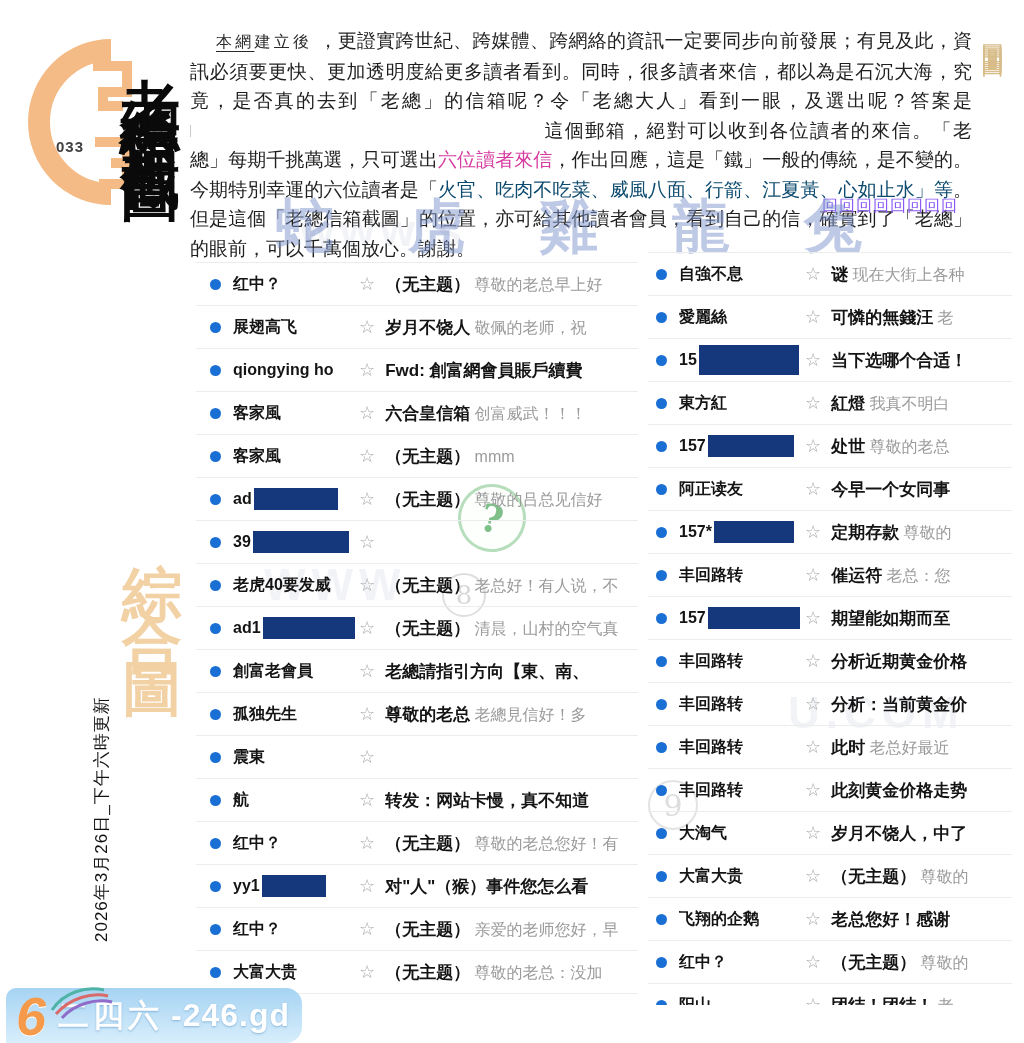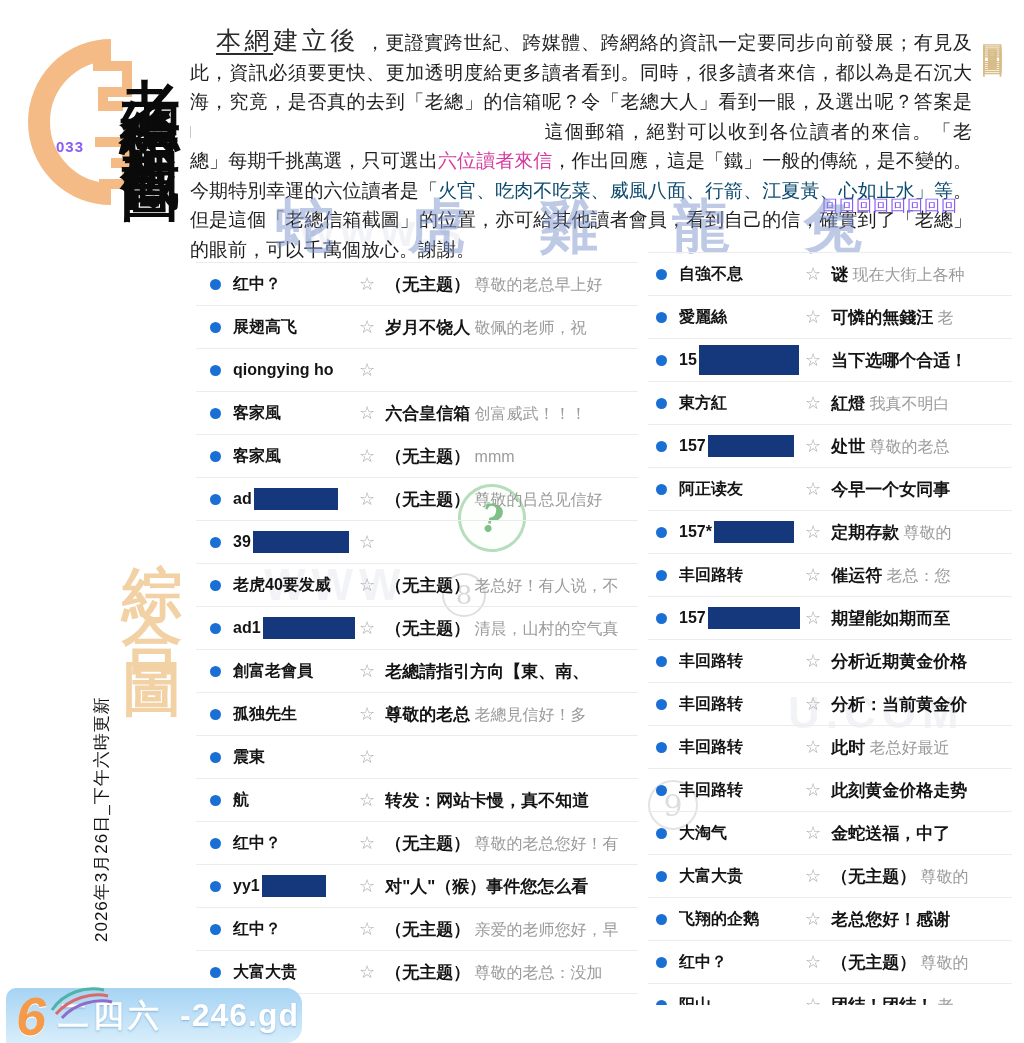--- a/index.html
+++ b/index.html
@@ -2,36 +2,36 @@
 <html><head>
 <meta charset="utf-8">
 <style>
   html,body{margin:0;padding:0}
   body{width:1024px;height:1043px;position:relative;overflow:hidden;background:#fff;
        font-family:"Liberation Sans",sans-serif;color:#1c1c1c}
 
   
   .logo{position:absolute;left:22px;top:36px;width:115px;height:176px}
   .logo svg{display:block}
-  .logo-num{position:absolute;left:34px;top:102px;color:#8b5cf6;font-weight:700;font-size:15px;letter-spacing:1px}
+  .logo-num{position:absolute;left:34px;top:102px;color:#404040;font-weight:700;font-size:15px;letter-spacing:1px}
 
   
   .v-title{position:absolute;left:120px;top:30px;writing-mode:vertical-rl;
            font-family:"DejaVu Serif",serif;font-weight:900;font-size:60px;color:#0a0a0a;
            letter-spacing:18px;line-height:62px}
   .v-sub{position:absolute;left:122px;top:515px;writing-mode:vertical-rl;
          font-family:"DejaVu Serif",serif;font-weight:900;font-size:60px;color:#f2d1a4;
          letter-spacing:50px;line-height:62px}
   .v-date{position:absolute;left:90px;top:942px;transform:rotate(-90deg);transform-origin:0 0;
           font-size:17px;color:#111;letter-spacing:1px;white-space:nowrap}
 
   
   .intro{position:absolute;left:190px;top:26px;width:782px;font-size:19px;line-height:29.5px;
          color:#1f1f1f;text-align:justify;text-indent:26px;font-family:"DejaVu Serif",serif}
-  .run.op{font-size:25px;color:#2b2b2b;letter-spacing:3px}
+  .run.op{font-size:16px;color:#2b2b2b;letter-spacing:3px}
   .run.u{text-decoration:underline;text-underline-offset:4px}
   .run.pink{color:#d63a9e}
   .run.red{color:#0c4a6e}
   .run.gap{display:inline-block;width:352px;height:12px;border-left:1px solid #c9c9c9}
 
   
   .border-v{position:absolute;left:980px;top:26px;writing-mode:vertical-rl;font-size:23px;
             line-height:26px;letter-spacing:2px;color:#d8bd8a;font-family:"DejaVu Serif",serif}
   .border-h{position:absolute;left:822px;top:196px;font-size:16px;letter-spacing:1px;color:#8b5cf6;
             font-family:"DejaVu Serif",serif}
@@ -63,21 +63,21 @@
   .subj .g{color:#9b9b9b;font-weight:400;font-size:16px}
 
   
   .banner{position:absolute;left:6px;top:988px;width:296px;height:55px;border-radius:10px 16px 16px 0;
           background:linear-gradient(180deg,#a6d3f3,#d8eefb);display:flex;align-items:center;
           padding-left:10px;box-sizing:border-box}
   .banner .six{font-size:54px;font-weight:900;font-style:italic;color:#f59a4a;line-height:1;
                text-shadow:0 1px 0 #fff}
   .banner .cn{color:#fff;font-weight:900;font-size:31px;margin-left:12px;letter-spacing:4px;
               font-family:"DejaVu Serif",serif;text-shadow:0 1px 2px rgba(110,160,205,.7)}
-  .banner .dom{color:#fff;font-weight:700;font-size:32px;margin-left:17px;letter-spacing:1px;
+  .banner .dom{color:#fff;font-weight:700;font-size:32px;margin-left:8px;letter-spacing:1px;
                text-shadow:0 1px 2px rgba(110,160,205,.7)}
   .feathers{position:absolute;left:40px;top:-4px}
 </style>
 </head>
 <body>
 
 <div class="logo">
   <svg width="115" height="176" viewBox="-15 0 115 176">
     <path d="M74 14 A72 72 0 1 0 74 158" fill="none" stroke="#f4bb86" stroke-width="22"></path>
     <path d="M56 30 h34 v26 h-24 v14 h20" fill="none" stroke="#f4bb86" stroke-width="10"></path>
@@ -134,20 +134,21 @@
       </span>
       <span class="star">☆</span>
       <span class="subj"><b>岁月不饶人</b><span class="g"> 敬佩的老师，祝</span></span>
     </div>
     <div class="mail-row">
       <span class="dot"></span>
       <span class="sender">
         <i class="sname">qiongying ho</i>
       </span>
       <span class="star">☆</span>
+      <span class="subj"><b>Fwd: 創富網會員賬戶續費</b></span>
     </div>
     <div class="mail-row">
       <span class="dot"></span>
       <span class="sender">
         <i class="sname">客家風</i>
       </span>
       <span class="star">☆</span>
       <span class="subj"><b>六合皇信箱</b><span class="g"> 创富威武！！！</span></span>
     </div>
     <div class="mail-row">
@@ -365,21 +366,21 @@
       </span>
       <span class="star">☆</span>
       <span class="subj"><b>此刻黄金价格走势</b></span>
     </div>
     <div class="mail-row">
       <span class="dot"></span>
       <span class="sender">
         <i class="sname">大淘气</i>
       </span>
       <span class="star">☆</span>
-      <span class="subj"><b>金蛇送福，中了</b></span>
+      <span class="subj"><b>岁月不饶人，中了</b></span>
     </div>
     <div class="mail-row">
       <span class="dot"></span>
       <span class="sender">
         <i class="sname">大富大贵</i>
       </span>
       <span class="star">☆</span>
       <span class="subj"><b>（无主题）</b><span class="g"> 尊敬的</span></span>
     </div>
     <div class="mail-row">

